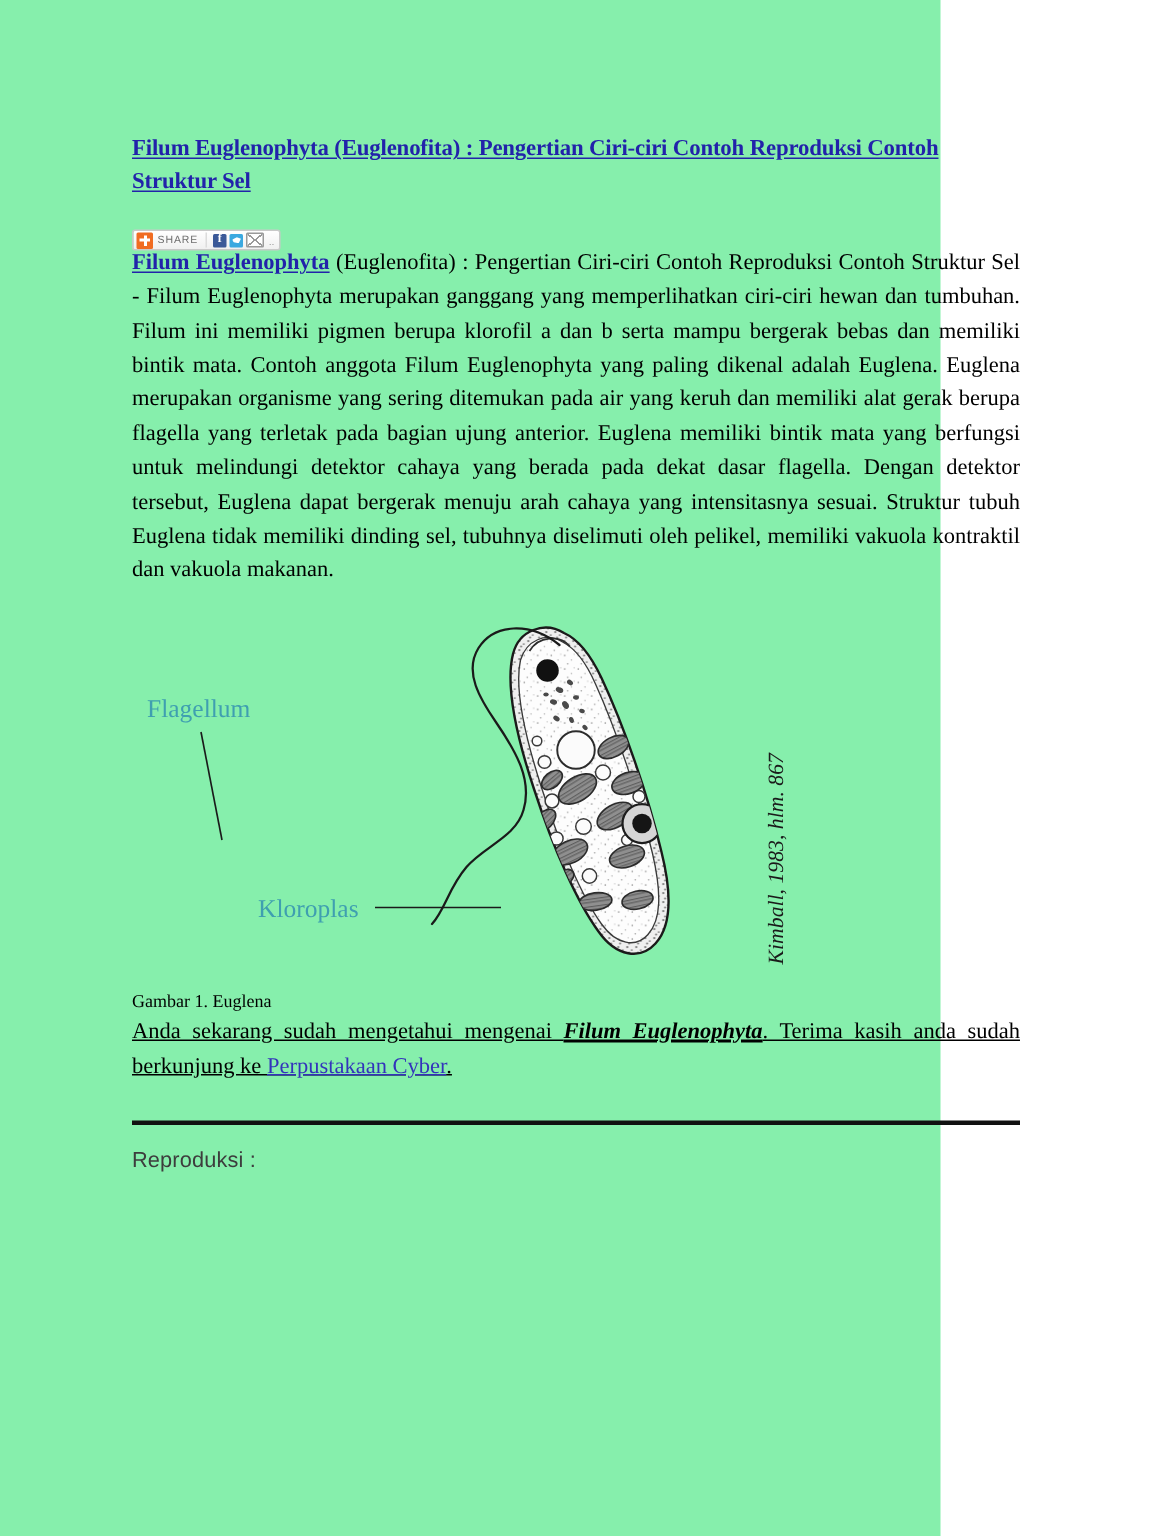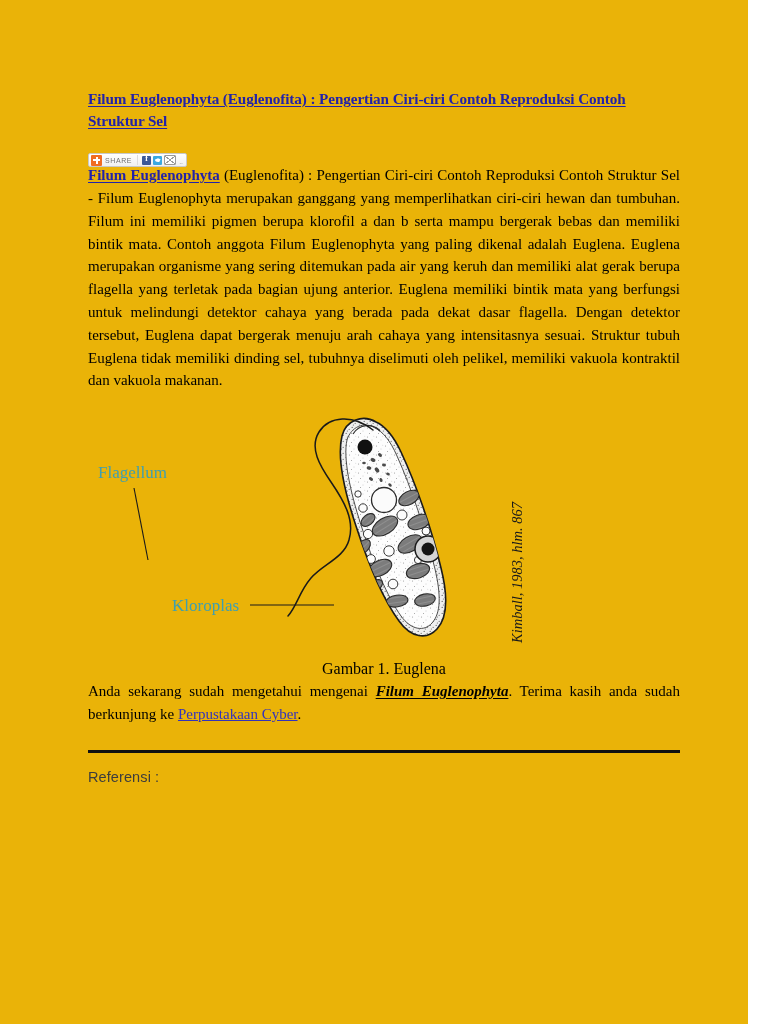--- a/index.html
+++ b/index.html
@@ -12,23 +12,23 @@
     height: 1024px;
     position: relative;
     font-family: "Liberation Serif", serif;
     color: #000000;
     overflow: hidden;
   }
 
   .page {
     position: absolute;
     left: 0; top: 0;
-    width: 748px;
+    width: 627px;
     height: 1024px;
-    background: #eab308;
+    background: #86efac;
   }
 
   .content {
     position: absolute;
     left: 88px;
     top: 88px;
     width: 592px;
   }
 
   
@@ -177,28 +177,28 @@
   .figure {
     position: relative;
     width: 592px;
     height: 250px;
     margin-top: 16px;
   }
   .figure svg { display: block; }
 
   .fig-caption {
     font-family: "Liberation Serif", serif;
-    font-size: 16px;
-    text-align: center;
+    font-size: 12px;
     margin-top: 2px;
     color: #000;
   }
 
   .after-fig {
     margin-top: 2px;
+    text-decoration: underline;
   }
 
   
   .divider {
     margin-top: 24px;
     border: 0;
     border-top: 3px solid #111;
     width: 592px;
   }
 
@@ -362,16 +362,16 @@
         <text x="0" y="0" font-family="Liberation Serif, serif" font-size="14.5" font-style="italic" fill="#1a1a1a" transform="translate(434,235) rotate(-90)">Kimball, 1983, hlm. 867</text>
       </svg>
     </div>
 
     <div class="fig-caption">Gambar 1. Euglena</div>
 
     <p class="body-par after-fig"><span>Anda sekarang sudah mengetahui mengenai </span><span class="bolditalic-u">Filum Euglenophyta</span><span>. Terima kasih anda sudah berkunjung ke </span><span class="link-plain">Perpustakaan Cyber</span><span>.</span></p>
 
     <hr class="divider">
 
-    <div class="ref-label">Referensi :</div>
+    <div class="ref-label">Reproduksi :</div>
 
   </div>
 </div>
 
 </body></html>

